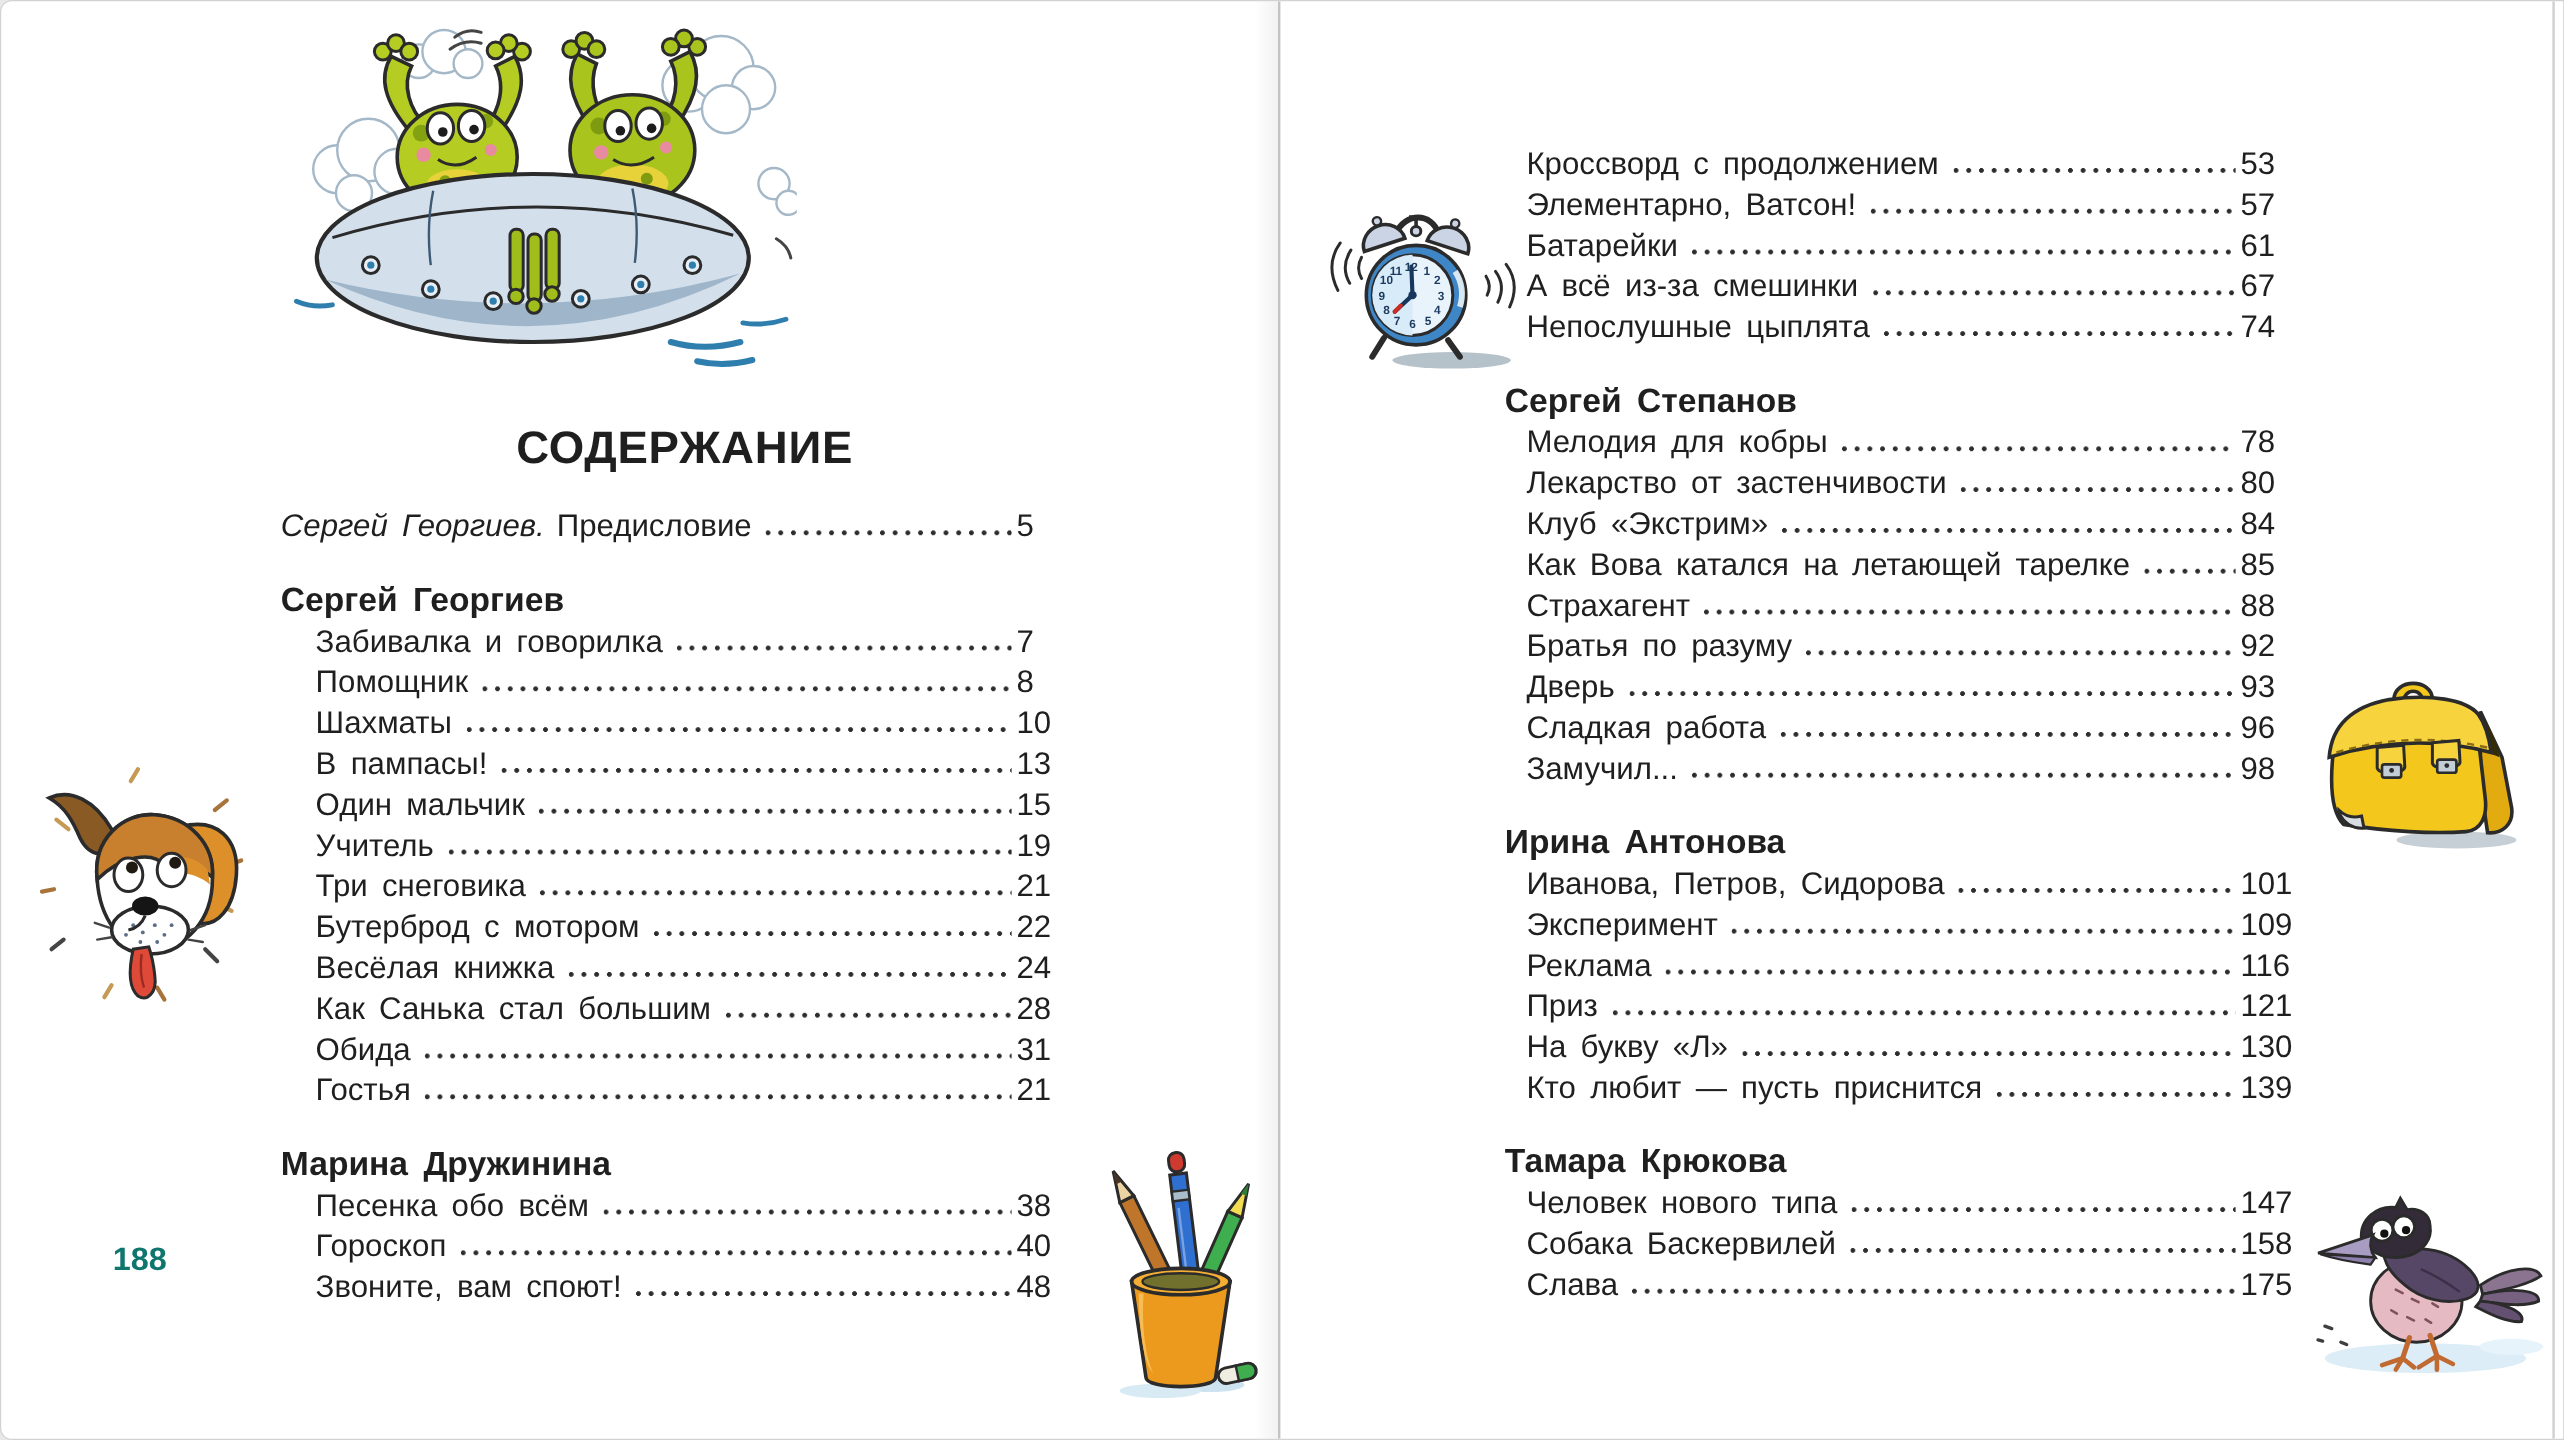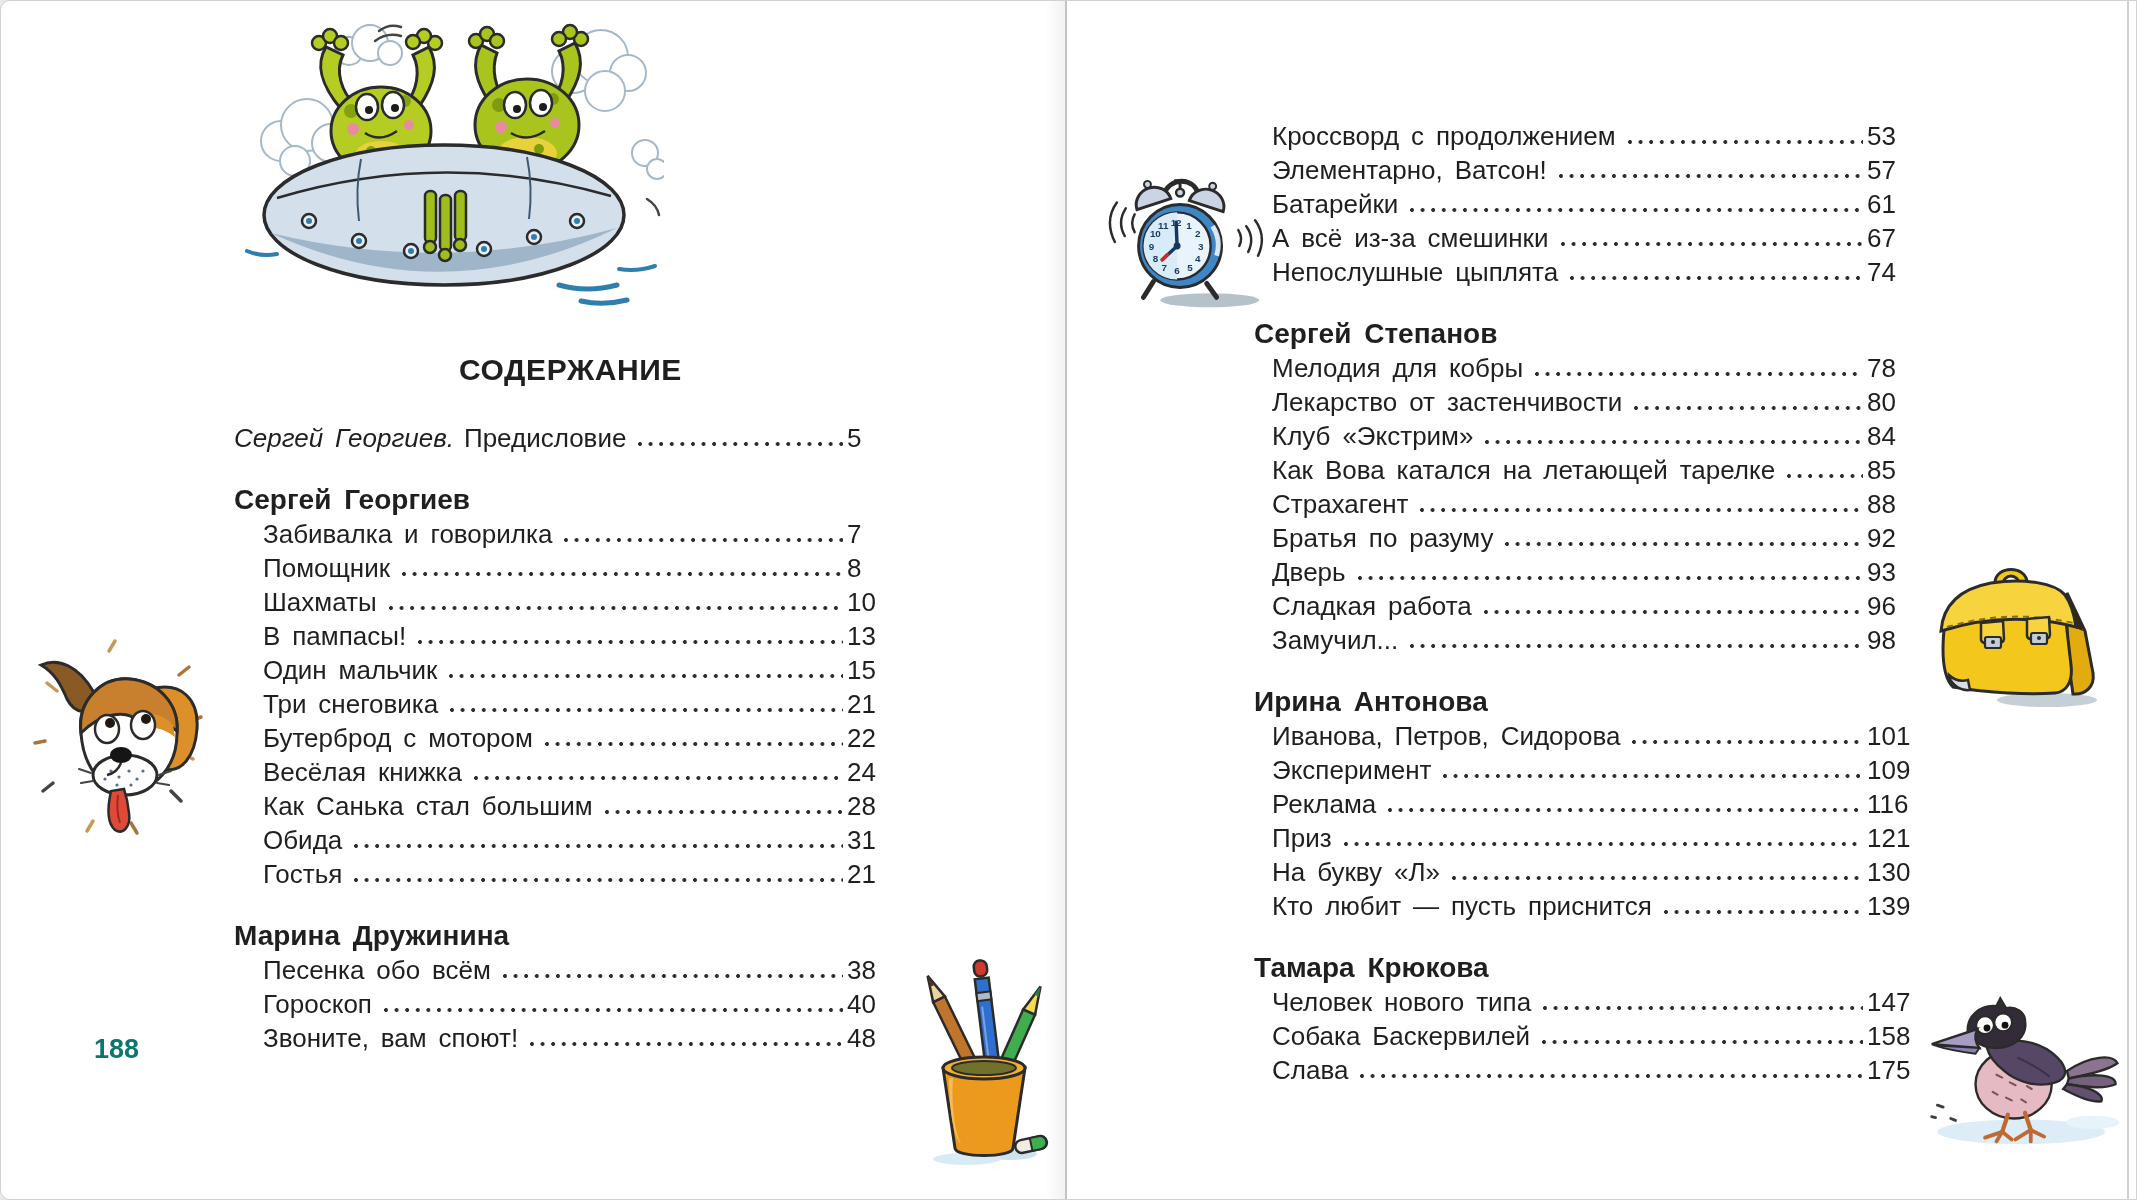--- a/index.html
+++ b/index.html
@@ -8,21 +8,21 @@
     font-family:"Liberation Sans","DejaVu Sans",sans-serif; color:#1f1f1f;
     overflow:hidden; box-sizing:border-box; border:1px solid #d2d2d2;
     border-radius:10px 0 0 10px;
   }
   .gutter { position:absolute; left:1064px; top:0; width:2px; height:100%; background:#c3c3c3; }
   .gutter-shade { position:absolute; left:1044px; top:0; width:20px; height:100%;
     background:linear-gradient(90deg, rgba(0,0,0,0) 0%, rgba(0,0,0,0.05) 100%); }
   .edge-right { position:absolute; top:0; right:7px; width:2px; height:100%; background:#d0d0d0; }
 
   .contents-title { position:absolute; left:233px; top:352px; width:673px; margin:0;
-    text-align:center; font-size:30px; font-weight:700; letter-spacing:0.6px; }
+    text-align:center; font-size:38px; font-weight:700; letter-spacing:0.6px; }
 
   .col { position:absolute; width:673px; }
   .col-left  { left:233px; top:420px; }
   .col-right { left:1253px; top:118px; }
 
   .row { display:flex; align-items:flex-end; height:34px; font-size:26px;
     word-spacing:0.18em; white-space:nowrap; }
   .row .t { line-height:33px; }
   .row .p { line-height:33px; width:60px; text-align:left; flex:none; }
   .leader { flex:1 1 auto; min-width:24px; height:4px; margin:0 4px 9px 12px;
@@ -383,20 +383,25 @@
           <span class="leader"></span>
           <span class="p">13</span>
         </div>
 
         <div class="row in">
           <span class="t">Один мальчик</span>
           <span class="leader"></span>
           <span class="p">15</span>
         </div>
 
+        <div class="row in">
+          <span class="t">Учитель</span>
+          <span class="leader"></span>
+          <span class="p">19</span>
+        </div>
 
         <div class="row in">
           <span class="t">Три снеговика</span>
           <span class="leader"></span>
           <span class="p">21</span>
         </div>
 
         <div class="row in">
           <span class="t">Бутерброд с мотором</span>
           <span class="leader"></span>

